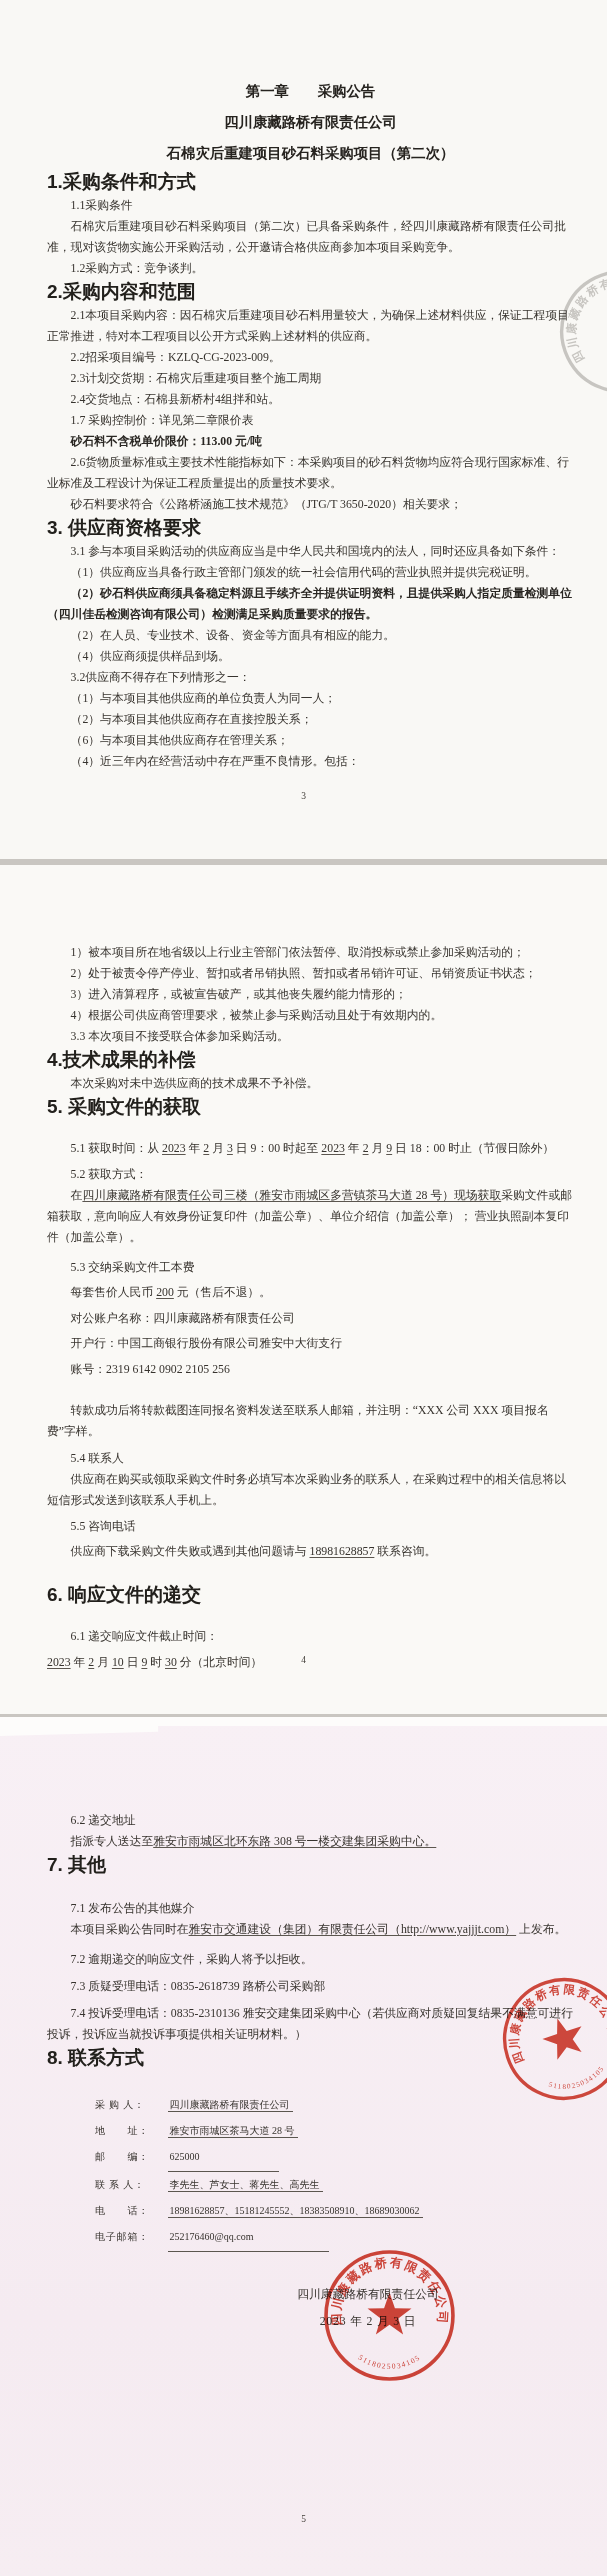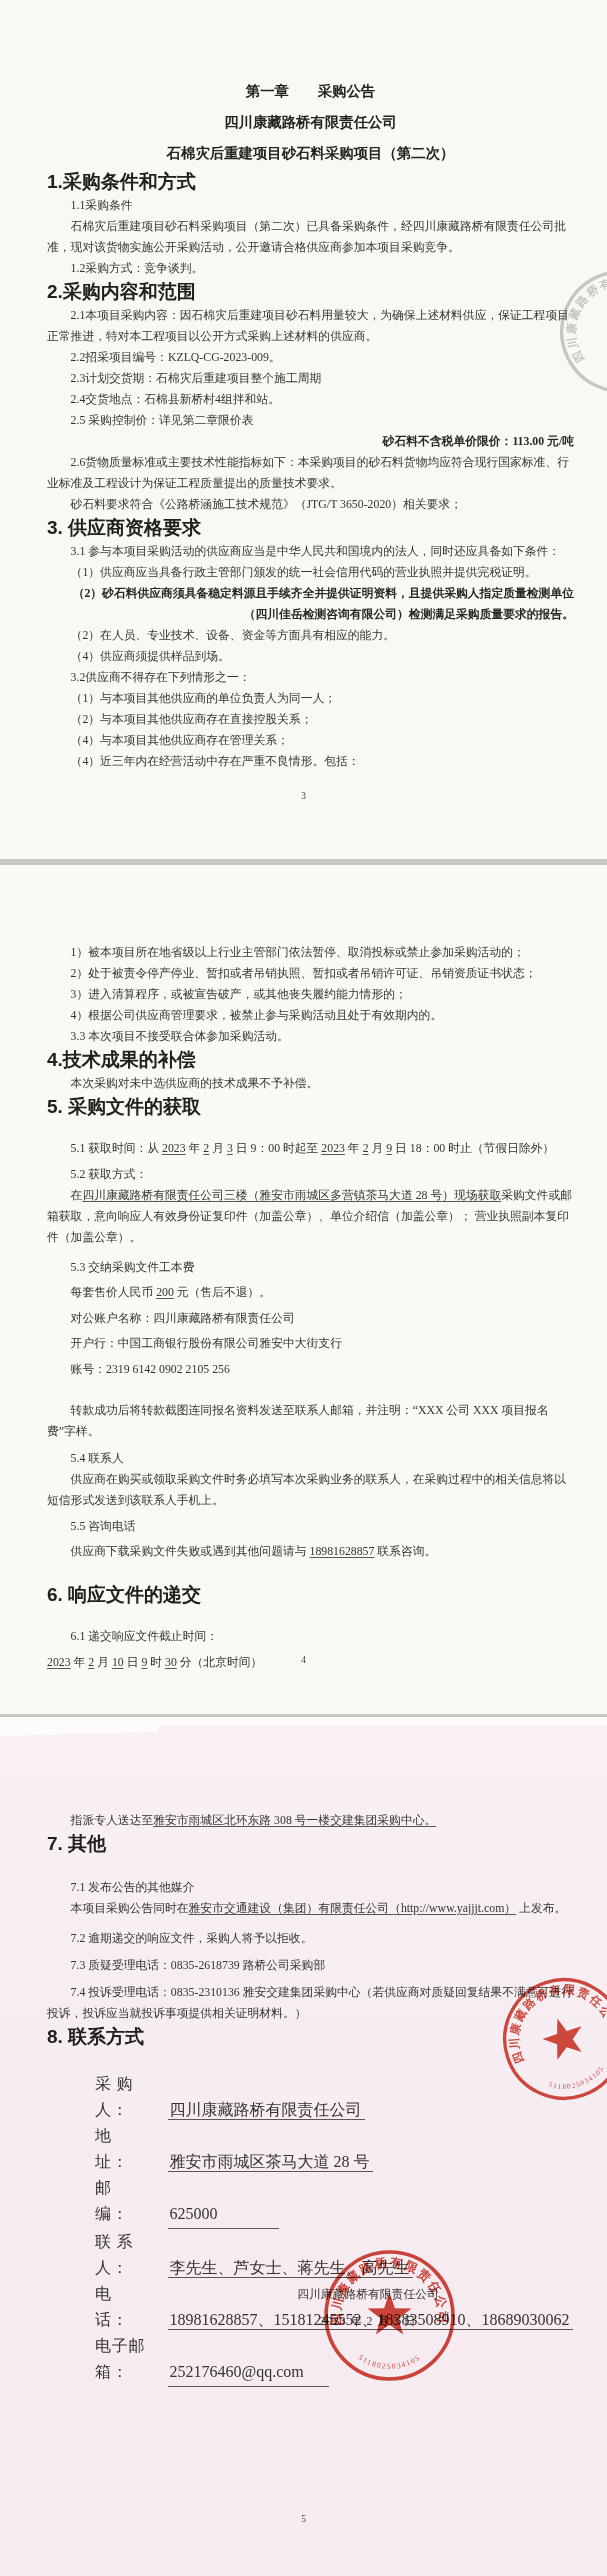--- a/index.html
+++ b/index.html
@@ -15,26 +15,26 @@
   .inner{padding:0 33px 0 47px;}
   #page1 .inner{padding-top:76px;}
   #page2 .inner{padding-top:77px;}
   #page3 .inner{padding-top:93px;}
   p{margin:0;font-size:11.8px;line-height:21px;}
   .ind{text-indent:2em;}
   .title{text-align:center;font-family:"Liberation Sans","DejaVu Sans",sans-serif;
          font-weight:700;font-size:14.4px;line-height:31px;color:#26231f;}
   .h{font-family:"Liberation Sans","DejaVu Sans",sans-serif;font-weight:700;
      font-size:19px;line-height:26px;color:#22201c;text-indent:0;}
-  .b{font-weight:700;color:#2a2723;text-align:right;}
+  .b{font-weight:700;color:#2a2723;}
   .u{text-decoration:underline;text-underline-offset:2.3px;text-decoration-color:#5b564f;}
   .mt4{margin-top:20px;}.mt6{margin-top:4.6px;}.mt8{margin-top:6px;}
   .mt12{margin-top:9px;}.mt24{margin-top:18px;}.mt26{margin-top:20px;}.mt28{margin-top:21px;}
   .pageno{position:absolute;left:0;width:607px;text-align:center;font-size:9.5px;color:#45413c;}
-  .contact-row{line-height:26px;font-size:16px;padding-left:48px;}
+  .contact-row{line-height:26px;font-size:10px;padding-left:48px;}
   .contact-row .lab{display:inline-block;width:73px;letter-spacing:0.8px;}
   .contact-row .val{border-bottom:0.8px solid #5b564f;padding:0 3px 0.8px 1.5px;}
   .contact-row .val.wide{display:inline-block;min-width:106px;}
   .contact-row .val.wide2{display:inline-block;min-width:156px;}
   .sign{position:absolute;right:167px;top:2284px;width:144px;text-align:center;
         font-size:11.8px;line-height:21px;}
   .sign .date{margin-top:6px;letter-spacing:0.8px;}
   .stamp{position:absolute;mix-blend-mode:multiply;}
   .stamp-bottom{left:321px;top:2247px;opacity:.92;}
   .stamp-side{left:500px;top:1975px;transform:rotate(-18deg);opacity:.9;}
@@ -55,35 +55,35 @@
       <p class="h">1.采购条件和方式</p>
       <p class="ind">1.1采购条件</p>
       <p class="ind">石棉灾后重建项目砂石料采购项目（第二次）已具备采购条件，经四川康藏路桥有限责任公司批准，现对该货物实施公开采购活动，公开邀请合格供应商参加本项目采购竞争。</p>
       <p class="ind">1.2采购方式：竞争谈判。</p>
 
       <p class="h">2.采购内容和范围</p>
       <p class="ind">2.1本项目采购内容：因石棉灾后重建项目砂石料用量较大，为确保上述材料供应，保证工程项目正常推进，特对本工程项目以公开方式采购上述材料的供应商。</p>
       <p class="ind">2.2招采项目编号：KZLQ-CG-2023-009。</p>
       <p class="ind">2.3计划交货期：石棉灾后重建项目整个施工周期</p>
       <p class="ind">2.4交货地点：石棉县新桥村4组拌和站。</p>
-      <p class="ind">2.5 采购控制价：详见第二章限价表</p>
+      <p class="ind">1.7 采购控制价：详见第二章限价表</p>
       <p class="ind b">砂石料不含税单价限价：113.00 元/吨</p>
       <p class="ind">2.6货物质量标准或主要技术性能指标如下：本采购项目的砂石料货物均应符合现行国家标准、行业标准及工程设计为保证工程质量提出的质量技术要求。</p>
       <p class="ind">砂石料要求符合《公路桥涵施工技术规范》（JTG/T 3650-2020）相关要求；</p>
 
       <p class="h">3. 供应商资格要求</p>
       <p class="ind">3.1 参与本项目采购活动的供应商应当是中华人民共和国境内的法人，同时还应具备如下条件：</p>
       <p class="ind">（1）供应商应当具备行政主管部门颁发的统一社会信用代码的营业执照并提供完税证明。</p>
       <p class="ind b">（2）砂石料供应商须具备稳定料源且手续齐全并提供证明资料，且提供采购人指定质量检测单位（四川佳岳检测咨询有限公司）检测满足采购质量要求的报告。</p>
       <p class="ind">（2）在人员、专业技术、设备、资金等方面具有相应的能力。</p>
       <p class="ind">（4）供应商须提供样品到场。</p>
       <p class="ind">3.2供应商不得存在下列情形之一：</p>
       <p class="ind">（1）与本项目其他供应商的单位负责人为同一人；</p>
       <p class="ind">（2）与本项目其他供应商存在直接控股关系；</p>
-      <p class="ind">（4）与本项目其他供应商存在管理关系；</p>
+      <p class="ind">（6）与本项目其他供应商存在管理关系；</p>
       <p class="ind">（4）近三年内在经营活动中存在严重不良情形。包括：</p>
     </div>
     <div class="pageno" style="top:791px;">3</div>
   </div>
 
   <div class="page" id="page2">
     <div class="inner">
       <p class="ind">1）被本项目所在地省级以上行业主管部门依法暂停、取消投标或禁止参加采购活动的；</p>
       <p class="ind">2）处于被责令停产停业、暂扣或者吊销执照、暂扣或者吊销许可证、吊销资质证书状态；</p>
       <p class="ind">3）进入清算程序，或被宣告破产，或其他丧失履约能力情形的；</p>
@@ -114,20 +114,21 @@
       <p class="ind mt24">6.1 递交响应文件截止时间：</p>
       <p class="mt6"><span class="u">2023</span><span> 年 </span><span class="u">2</span><span> 月 </span><span class="u">10</span><span> 日 </span><span class="u">9</span><span> 时 </span><span class="u">30</span><span> 分（北京时间）</span></p>
     </div>
     <div class="pageno" style="top:790px;">4</div>
   </div>
 
   <div class="page" id="page3">
     <div class="torn"></div>
     <div class="torn2"></div>
     <div class="inner">
+      <p class="ind">6.2 递交地址</p>
       <p class="ind"><span>指派专人送达至</span><span class="u">雅安市雨城区北环东路 308 号一楼交建集团采购中心。</span></p>
 
       <p class="h">7. 其他</p>
       <p class="ind mt26">7.1 发布公告的其他媒介</p>
       <p class="ind"><span>本项目采购公告同时在</span><span class="u">雅安市交通建设（集团）有限责任公司（http://www.yajjjt.com）</span><span> 上发布。</span></p>
       <p class="ind mt12">7.2 逾期递交的响应文件，采购人将予以拒收。</p>
       <p class="ind mt8">7.3 质疑受理电话：0835-2618739 路桥公司采购部</p>
       <p class="ind mt8">7.4 投诉受理电话：0835-2310136 雅安交建集团采购中心（若供应商对质疑回复结果不满意可进行投诉，投诉应当就投诉事项提供相关证明材料。）</p>
 
       <p class="h">8. 联系方式</p>

